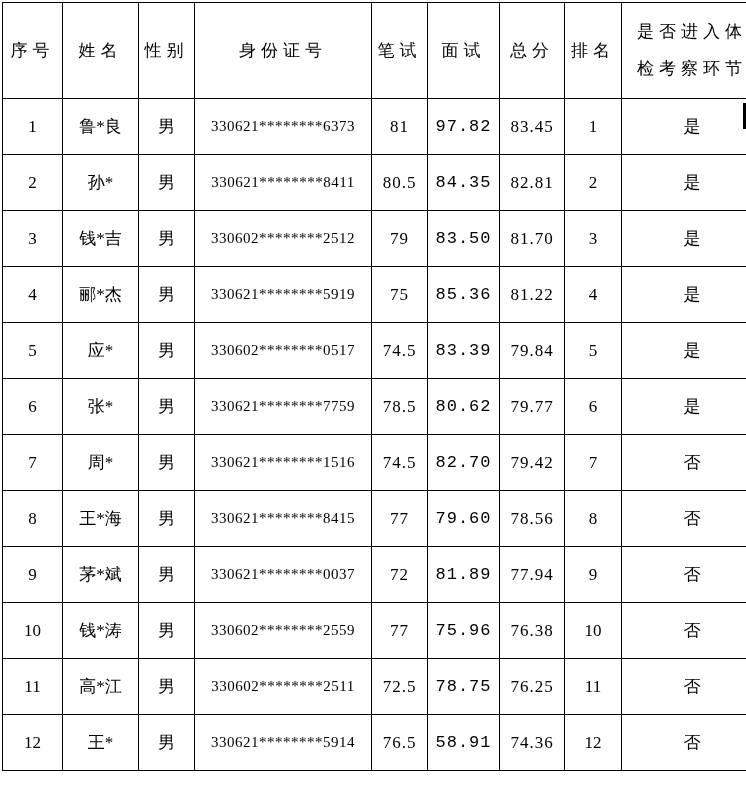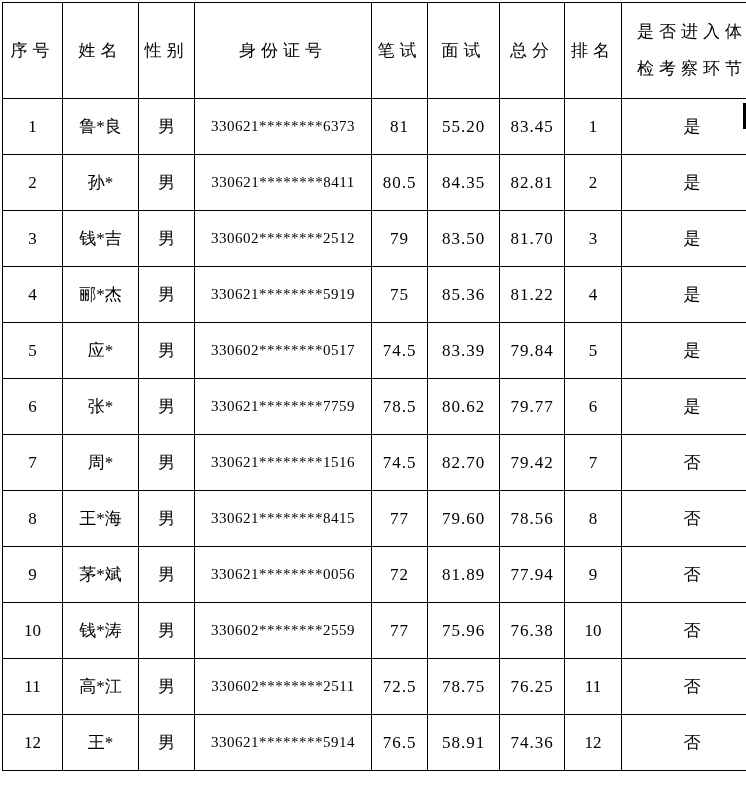--- a/index.html
+++ b/index.html
@@ -46,21 +46,21 @@
   .score-table td.col-interview,
   .score-table td.col-total {
     letter-spacing: 1px;
   }
 
   .col-index     { width: 59px; }
   .col-name      { width: 75px; }
   .col-gender    { width: 55px; font-family: Liberation Mono, monospace; }
   .col-id        { width: 176px; }
   .col-written   { width: 55px; margin-left: 48px; }
-  .col-interview { width: 71px; }
+  .col-interview { width: 71px; font-family: Liberation Mono, monospace; }
   .col-total     { width: 64px; margin-top: 8px; }
   .col-rank      { width: 56px; }
   .col-pass      { width: 128px; }
 
   .edge-mark {
     position: absolute;
     left: 743px;
     top: 103px;
     width: 3px;
     height: 26px;
@@ -84,21 +84,21 @@
         <th class="col-pass">是否进入体检考察环节</th>
       </tr>
   </thead>
   <tbody>
       <tr>
         <td class="col-index">1</td>
         <td class="col-name">鲁*良</td>
         <td class="col-gender">男</td>
         <td class="col-id">330621********6373</td>
         <td class="col-written">81</td>
-        <td class="col-interview">55.20</td>
+        <td class="col-interview">97.82</td>
         <td class="col-total">83.45</td>
         <td class="col-rank">1</td>
         <td class="col-pass">是</td>
       </tr>
       <tr>
         <td class="col-index">2</td>
         <td class="col-name">孙*</td>
         <td class="col-gender">男</td>
         <td class="col-id">330621********8411</td>
         <td class="col-written">80.5</td>
@@ -170,21 +170,21 @@
         <td class="col-written">77</td>
         <td class="col-interview">79.60</td>
         <td class="col-total">78.56</td>
         <td class="col-rank">8</td>
         <td class="col-pass">否</td>
       </tr>
       <tr>
         <td class="col-index">9</td>
         <td class="col-name">茅*斌</td>
         <td class="col-gender">男</td>
-        <td class="col-id">330621********0056</td>
+        <td class="col-id">330621********0037</td>
         <td class="col-written">72</td>
         <td class="col-interview">81.89</td>
         <td class="col-total">77.94</td>
         <td class="col-rank">9</td>
         <td class="col-pass">否</td>
       </tr>
       <tr>
         <td class="col-index">10</td>
         <td class="col-name">钱*涛</td>
         <td class="col-gender">男</td>

